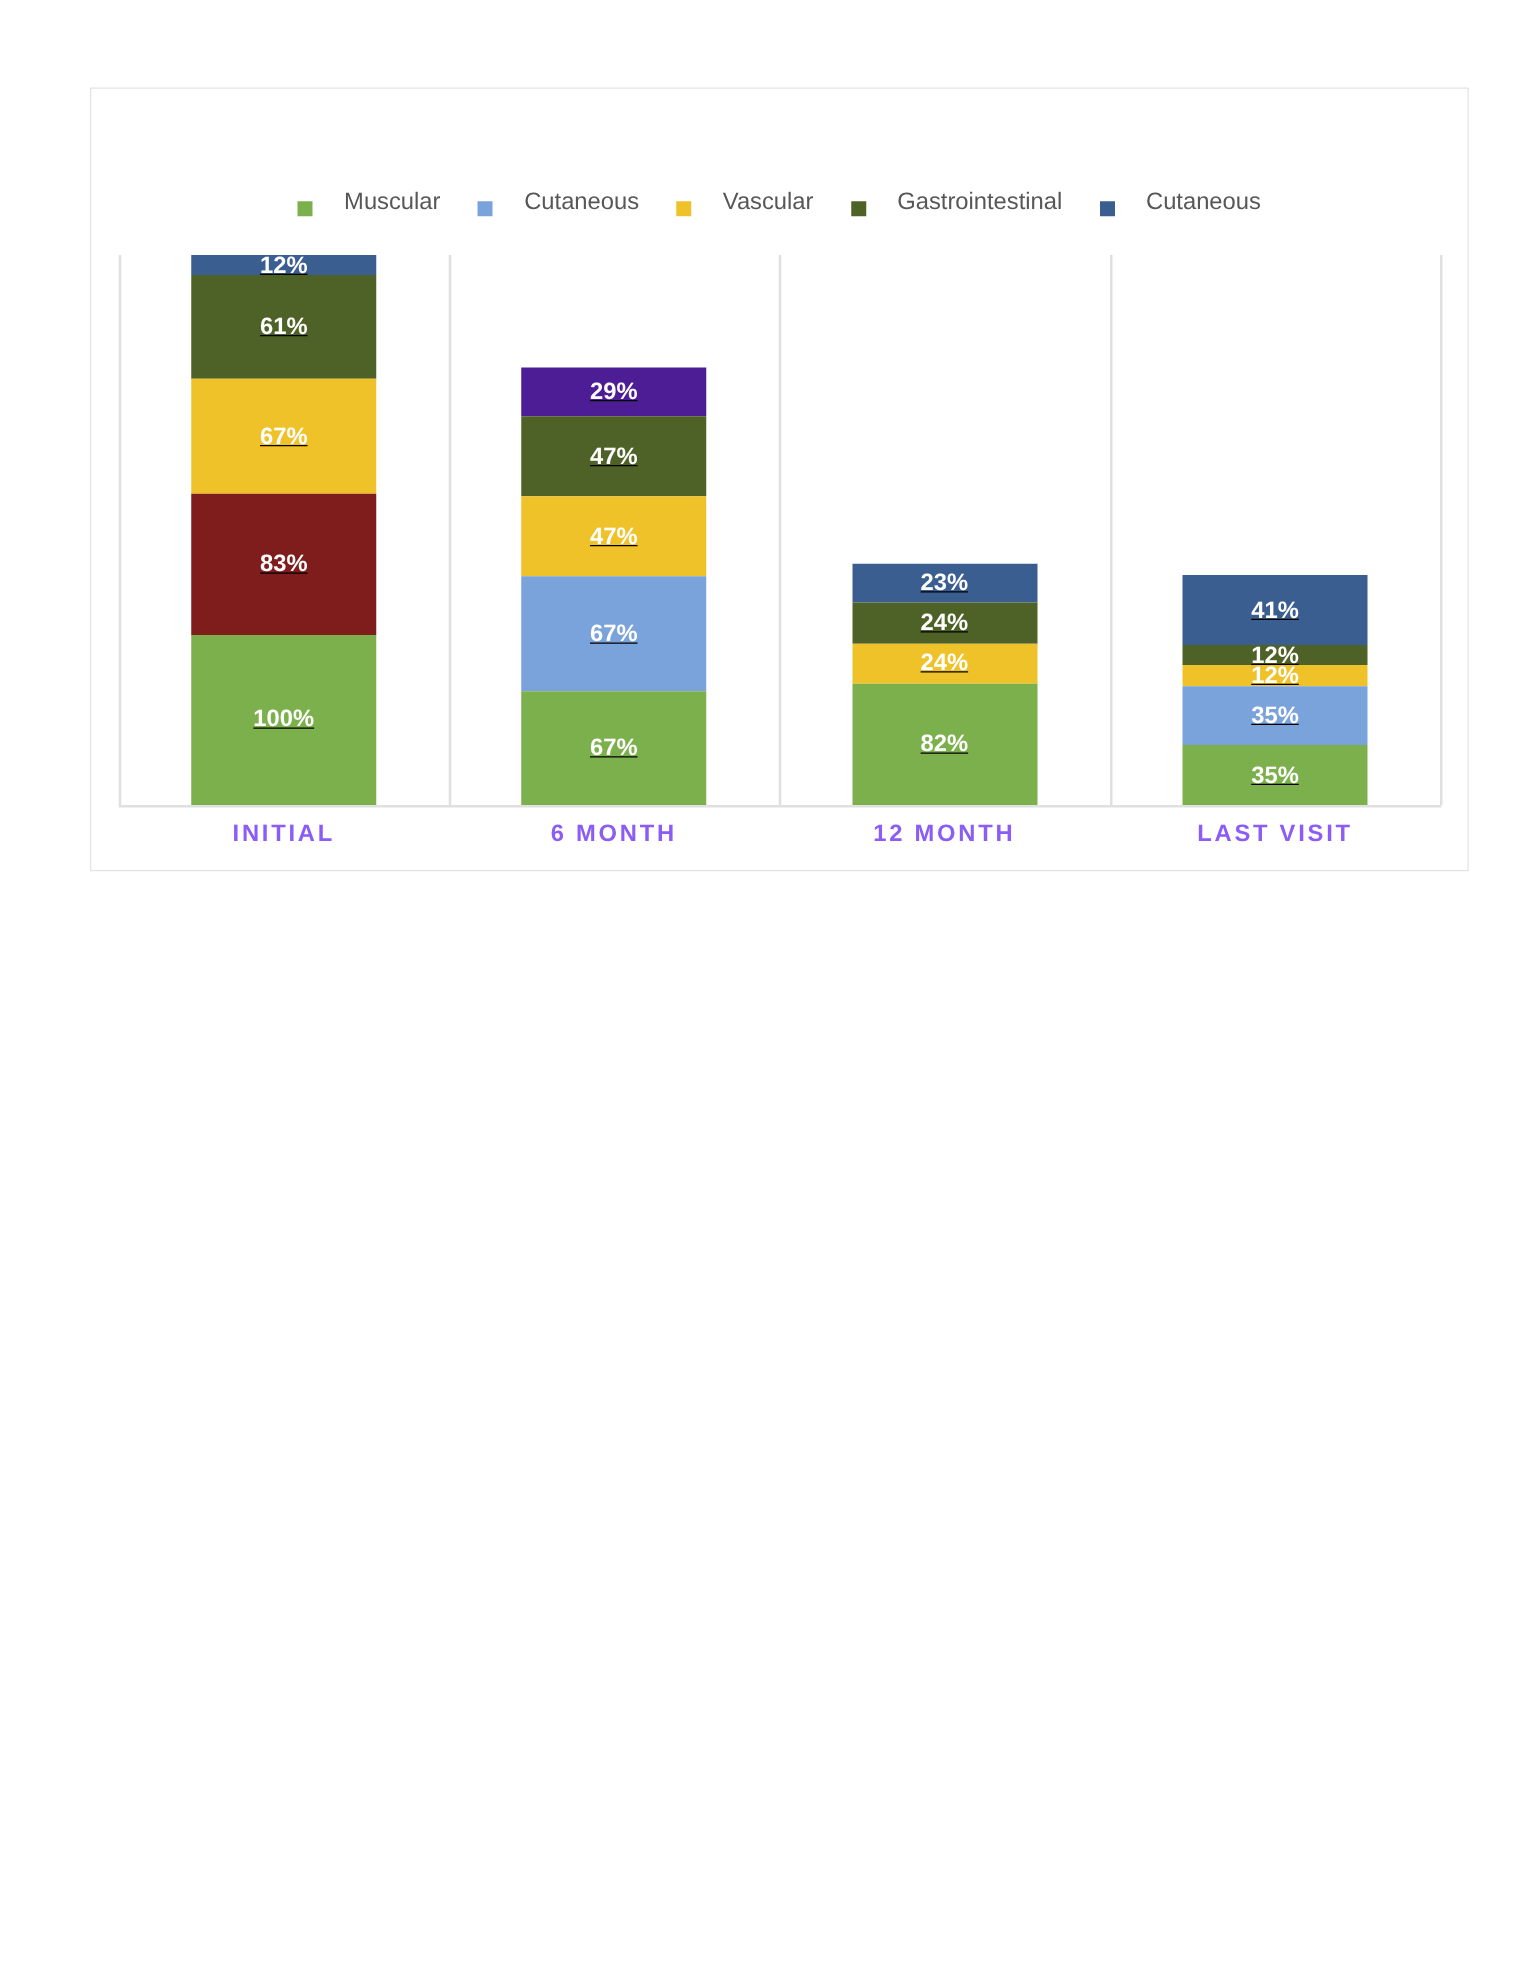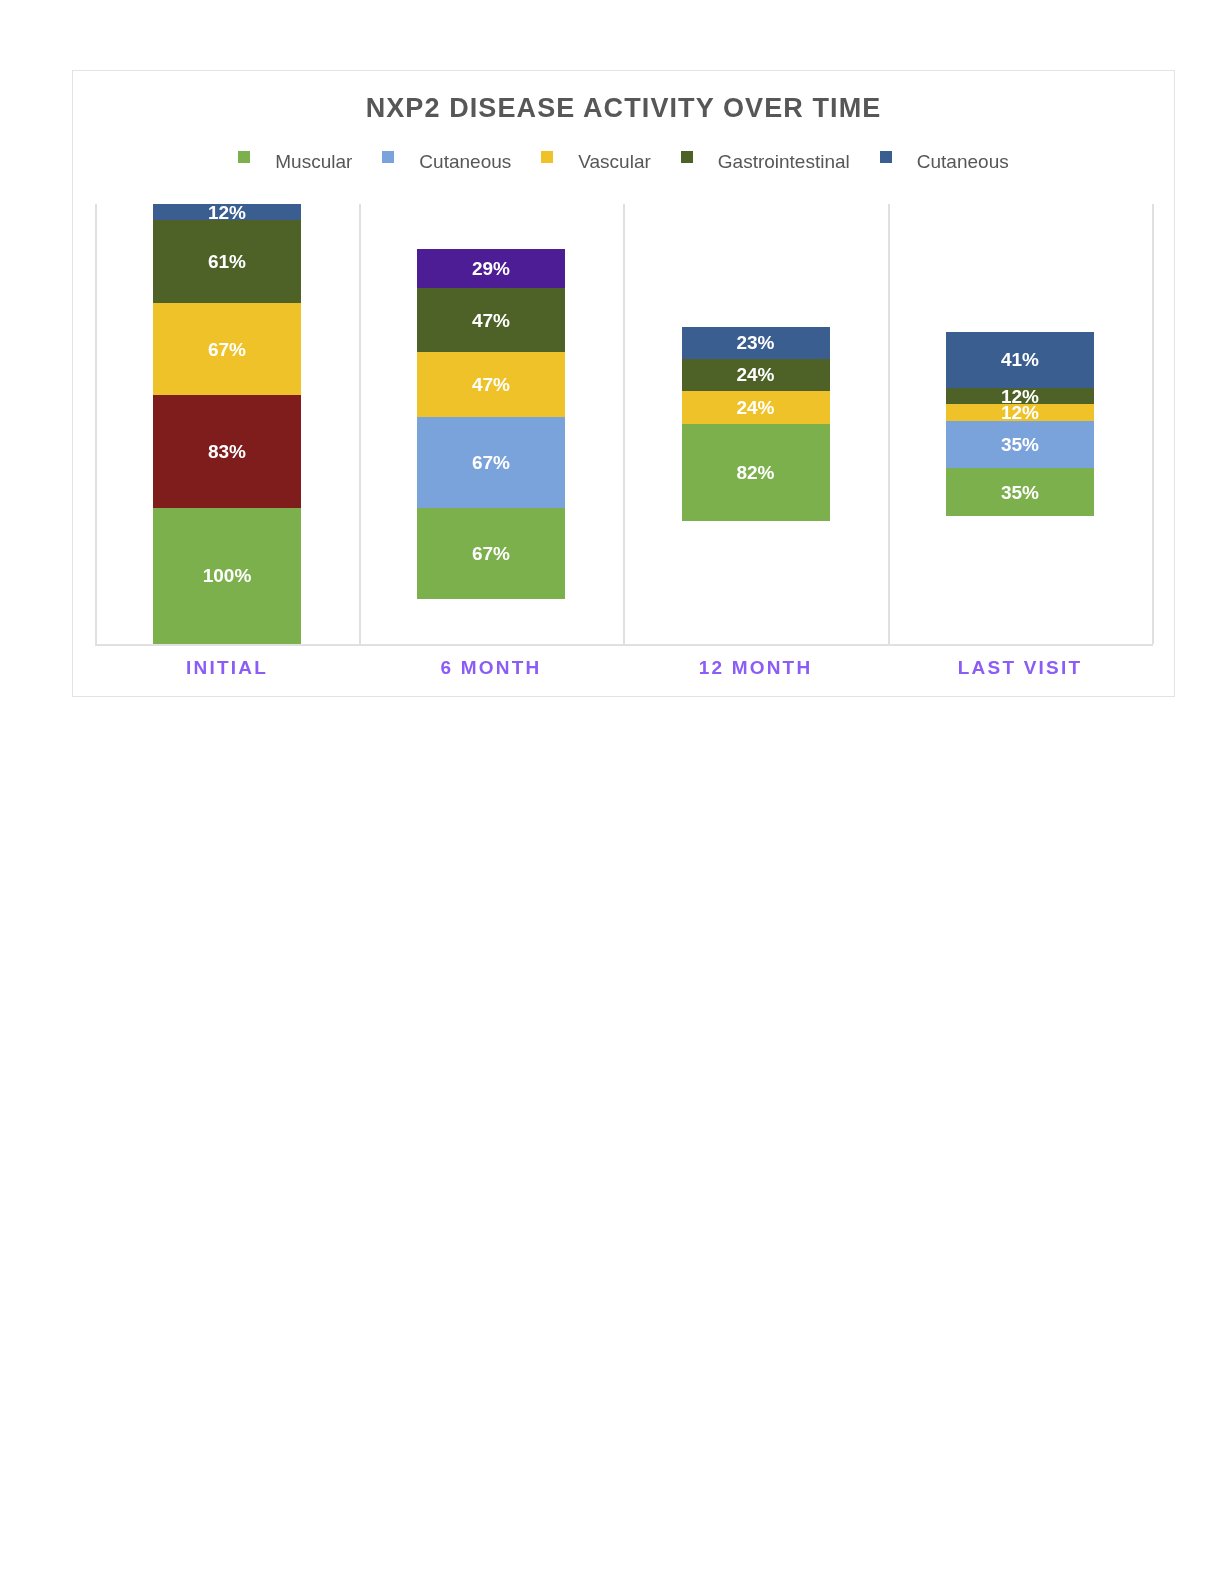--- a/index.html
+++ b/index.html
@@ -45,21 +45,21 @@
     left: 0;
     top: 80px;
     width: 100%;
     display: flex;
     justify-content: center;
     align-items: center;
     gap: 30px;
   }
   .legend-item {
     display: flex;
-    align-items: flex-start;
+    align-items: flex-end;
     gap: 25px;
     white-space: nowrap;
   }
   .legend-swatch {
     width: 12px;
     height: 12px;
     display: block;
     flex: 0 0 auto;
   }
   .legend-label {
@@ -90,21 +90,22 @@
     height: 2px;
     background: #e0e0e0;
   }
 
   .cat-group {
     position: absolute;
     top: 0;
     bottom: 0;
     display: flex;
     justify-content: center;
-    align-items: center;
+    align-items: flex-end;
+    text-decoration: underline;
   }
   .bar {
     width: 148px;
     display: flex;
     flex-direction: column;
     justify-content: flex-end;
   }
   .seg {
     display: flex;
     align-items: center;
@@ -137,21 +138,20 @@
     color: #8b5cf6;
     letter-spacing: 2.2px;
     white-space: nowrap;
   }
 </style>
 </head>
 <body>
 
 <div class="chart-frame">
 
-  <div class="chart-title">NXP2 DISEASE ACTIVITY OVER TIME</div>
 
   <div class="legend">
 
     <div class="legend-item">
       <span class="legend-swatch" style="background:#7CB04C"></span>
       <span class="legend-label">Muscular</span>
     </div>
 
     <div class="legend-item">
       <span class="legend-swatch" style="background:#7BA3DB"></span>

